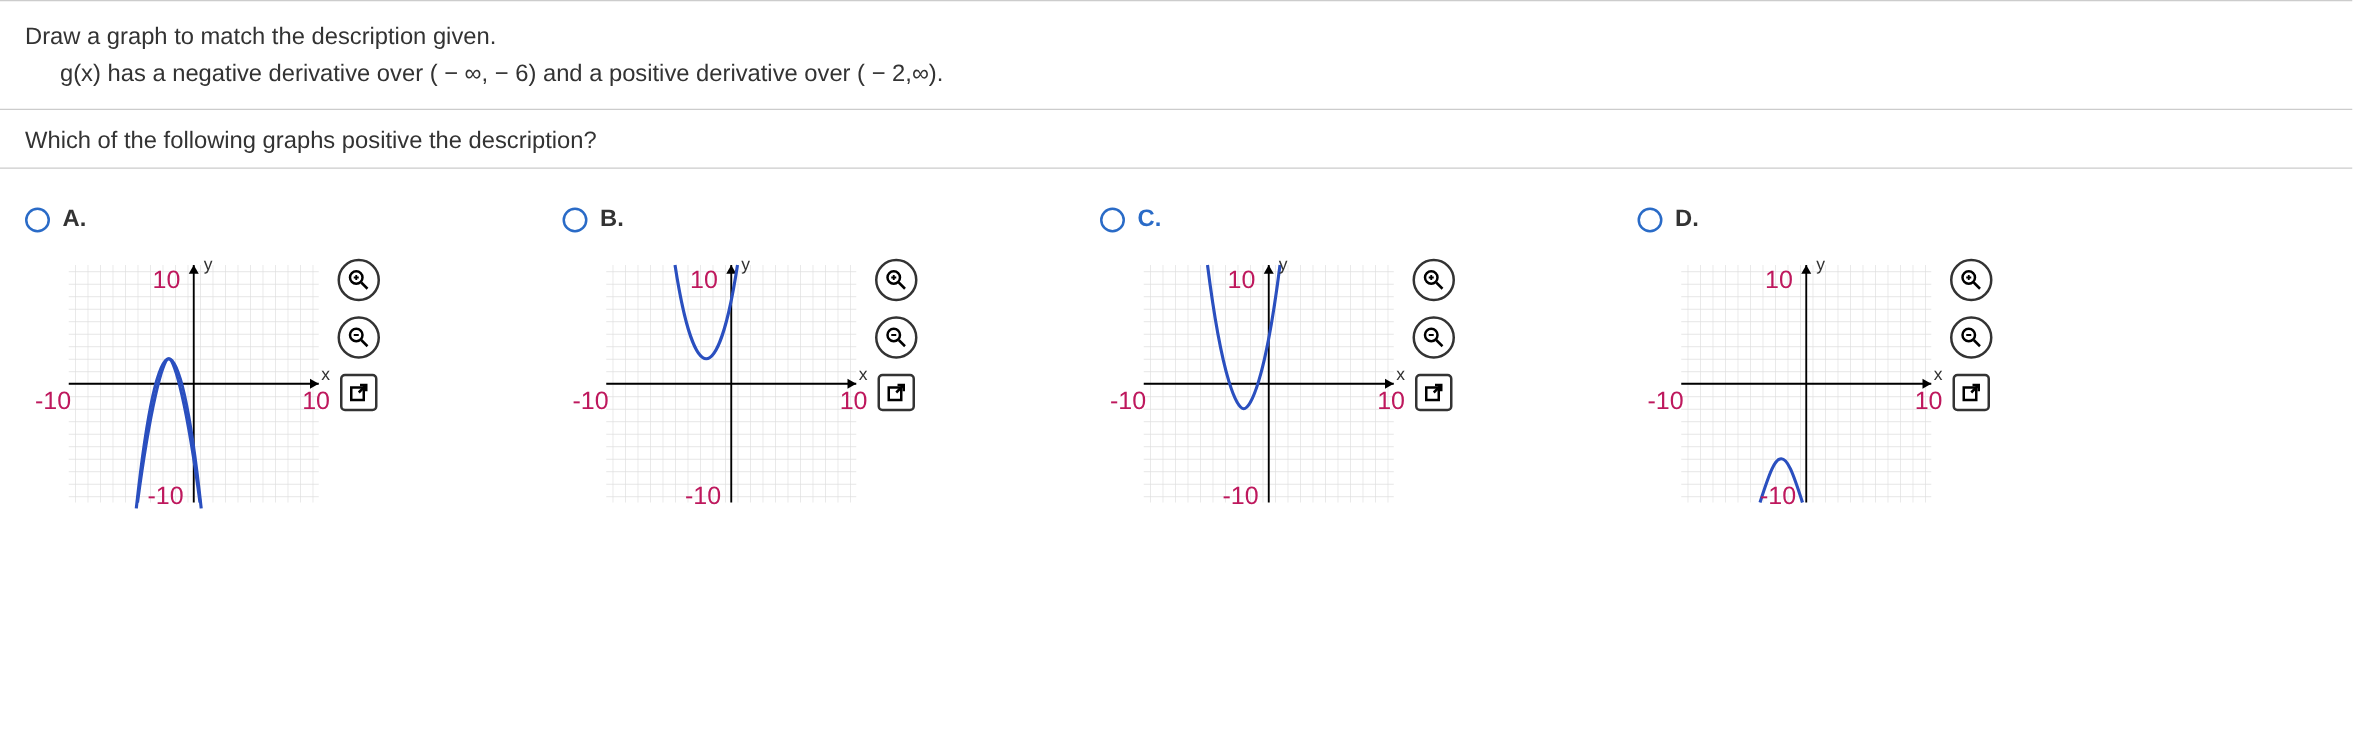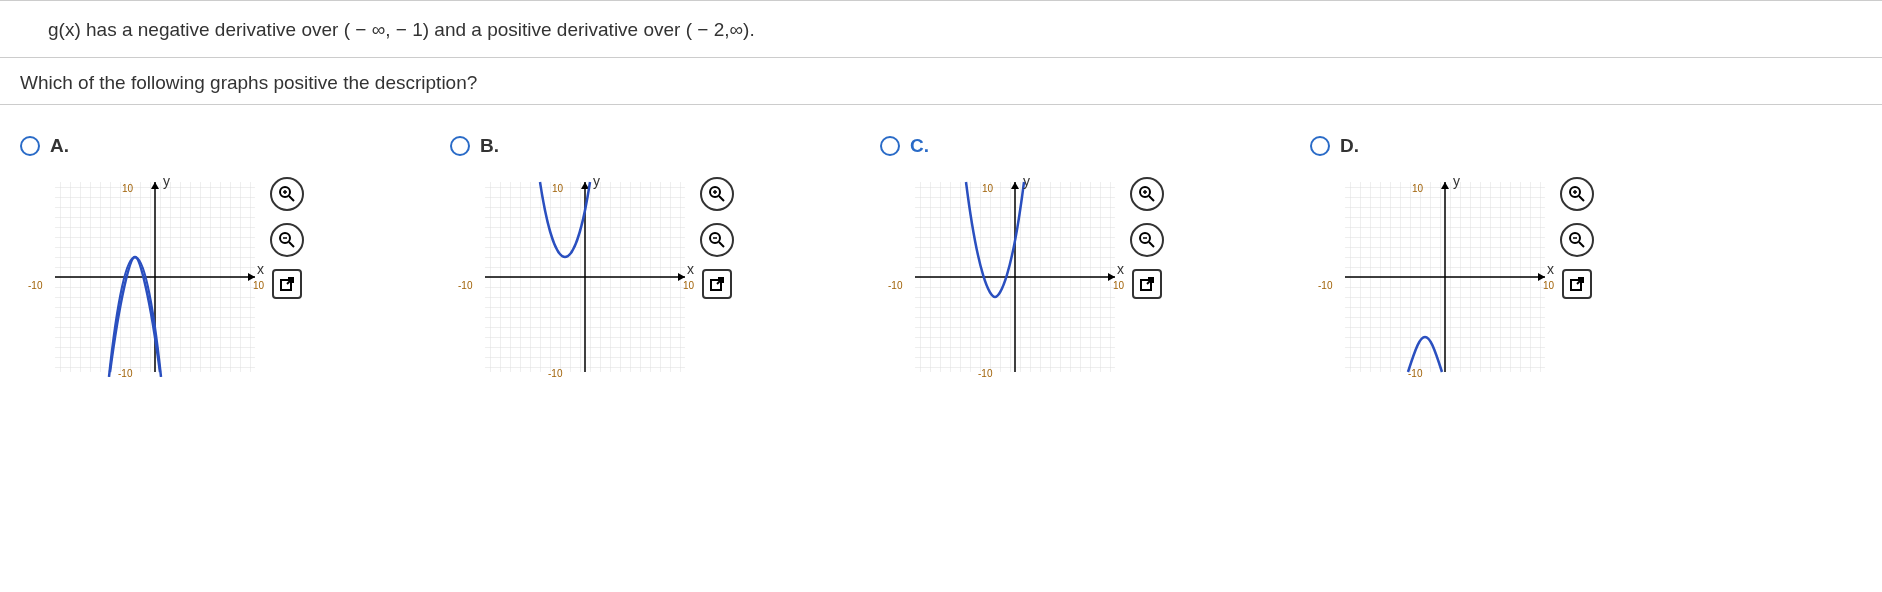--- a/index.html
+++ b/index.html
@@ -92,29 +92,30 @@
     margin-left: 8px;
   }
   .axis-label-x {
     position: absolute;
     right: -4px;
     top: 42%;
     font-size: 14px;
   }
   .tick-label {
     position: absolute;
-    font-size: 10px;
-    color: #a16207;
+    font-size: 20px;
+    color: #be185d;
   }
 </style>
 </head>
 <body>
 
 <div class="section">
-  <div class="question-indent">g(x) has a negative derivative over ( − ∞, − 1) and a positive derivative over ( − 2,∞).</div>
+  <div class="question-text">Draw a graph to match the description given.</div>
+  <div class="question-indent">g(x) has a negative derivative over ( − ∞, − 6) and a positive derivative over ( − 2,∞).</div>
 </div>
 
 <div class="subq">Which of the following graphs positive the description?</div>
 
 <div class="options-row">
 
   <div class="option">
     <div class="option-header">
       <div class="radio"></div>
       <span class="option-label">A.</span>

